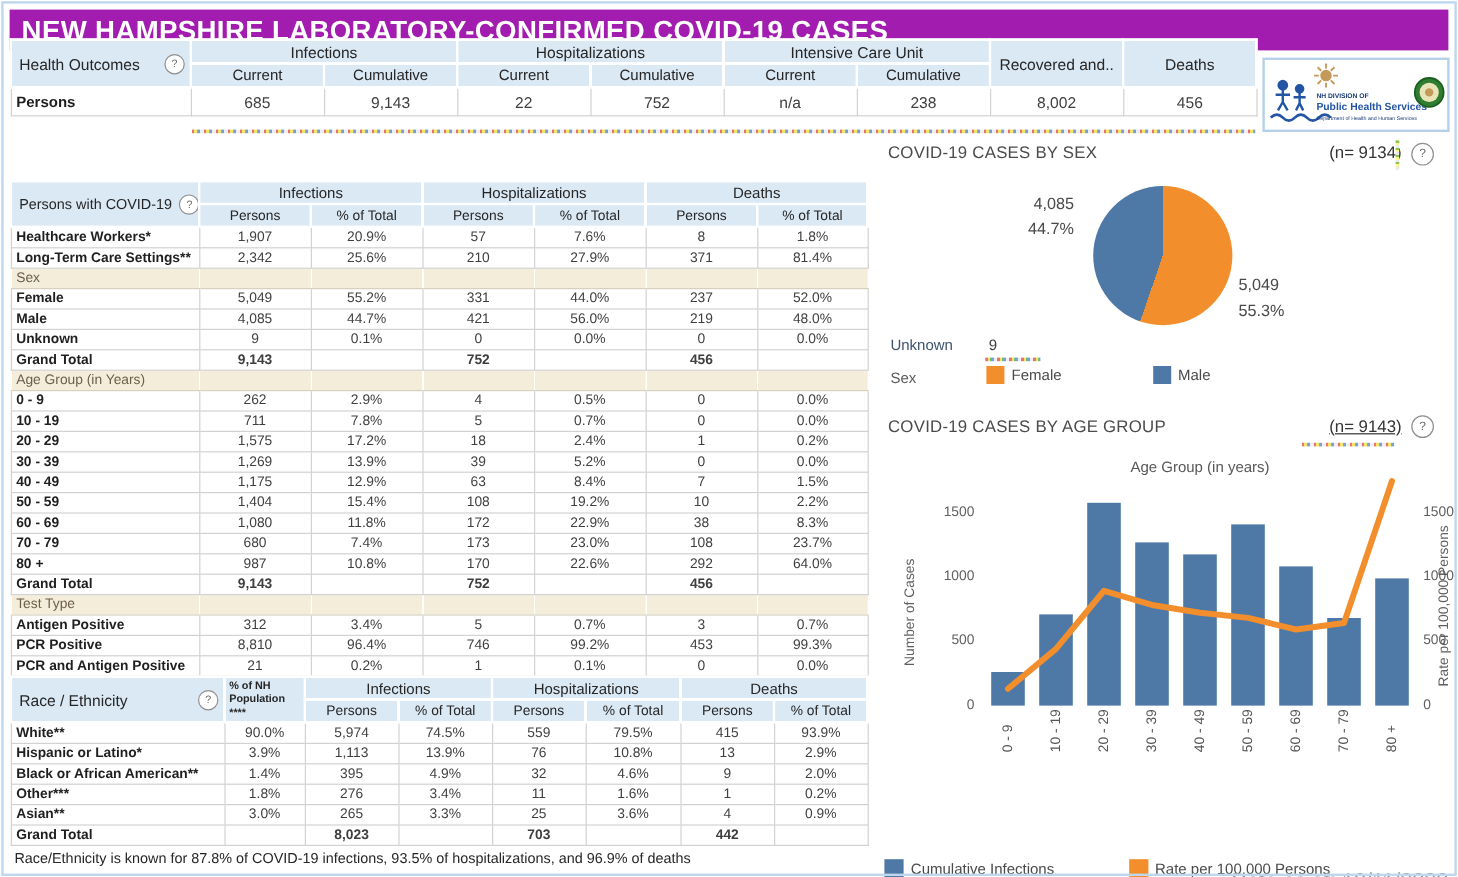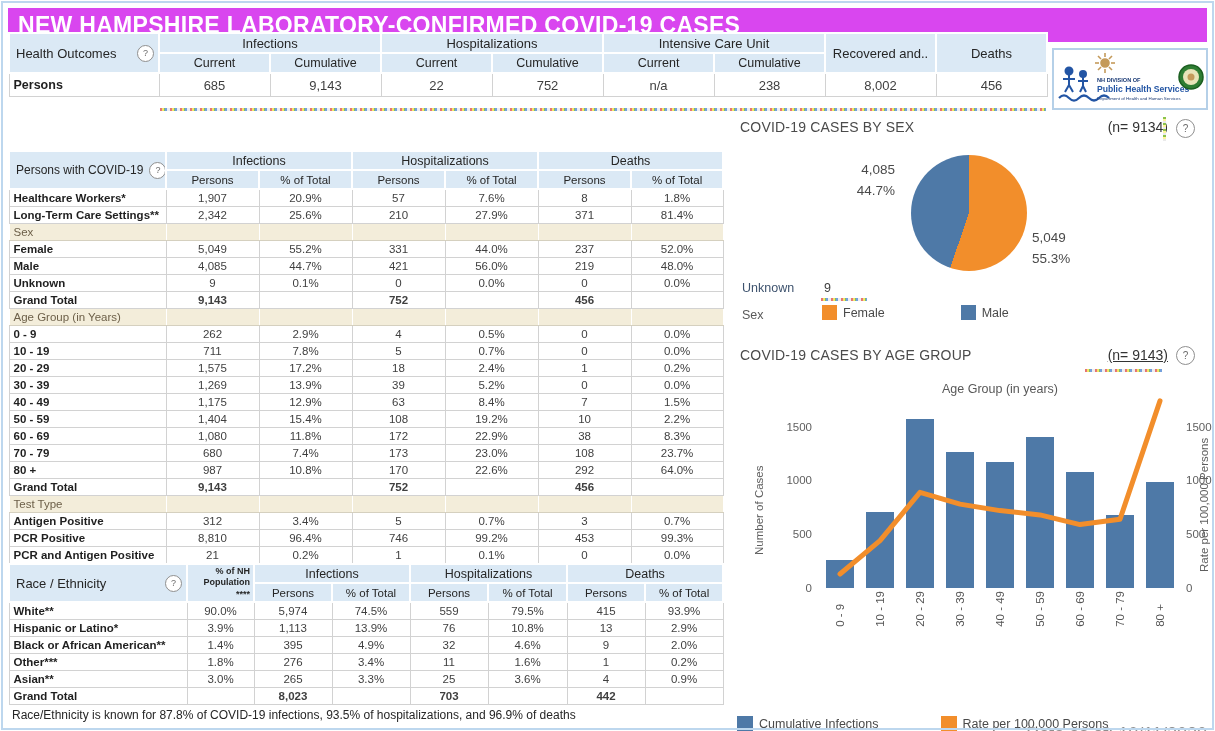--- a/index.html
+++ b/index.html
@@ -1,21 +1,21 @@
 <!DOCTYPE html>
 <html><head>
 <meta charset="utf-8">
 <style>
   html,body{margin:0;padding:0;}
   body{width:1215px;height:731px;position:relative;background:#fff;overflow:hidden;
        font-family:"Liberation Sans",sans-serif;}
   .frame{position:absolute;inset:1px;border:2px solid #bdd7ee;pointer-events:none;z-index:50;}
 
   
-  #title-bar{position:absolute;left:8px;top:8px;width:1189px;height:34px;background:#d946ef;
+  #title-bar{position:absolute;left:8px;top:8px;width:1189px;height:34px;background:#a21caf;
     color:#fff;font-size:23px;font-weight:bold;line-height:34px;padding-left:10px;letter-spacing:.3px;}
 
   
   table.t{position:absolute;border-collapse:collapse;table-layout:fixed;background:#fff;
     font-size:11.5px;color:#3c3c3c;}
   .t th,.t td{overflow:hidden;white-space:nowrap;padding:0 4px;}
   .t th{background:#dbe9f5;border:2px solid #fff;font-weight:400;color:#262626;text-align:center;}
   .t td{border:1px solid #d2d2d2;}
   .t{border:1px solid #a9a9a9;}
   .ghead th{height:17px;font-size:12.5px;}
@@ -32,21 +32,21 @@
   #t-ho{left:8px;top:32px;width:1038px;font-size:13px;}
   #t-ho .ghead th{font-size:13px;height:18px;}
   #t-ho .shead th{font-size:12.5px;height:18px;}
   #t-ho td{height:22px;font-size:13px;}
   #t-ho td.lbl{font-weight:bold;font-size:12.5px;}
 
   #t-persons{left:8px;top:114px;width:714px;margin-top:36px;}
   #t-persons td{height:16px;}
   #t-race{left:8px;top:563px;width:714px;}
   #t-race td{height:16px;}
-  th.popcell{font-size:9px;text-align:right;white-space:normal;line-height:1.25;font-weight:bold;padding:1px 3px;margin-top:28px;}
+  th.popcell{font-size:9px;text-align:left;white-space:normal;line-height:1.25;font-weight:bold;padding:1px 3px;margin-top:28px;}
 
   .help{display:inline-flex;width:15px;height:15px;border:1px solid #8f8f8f;border-radius:50%;
     align-items:center;justify-content:center;font-size:9px;color:#6b6b6b;background:#fff;
     margin-left:6px;flex:none;}
   .help-abs{position:absolute;width:17px;height:17px;font-size:10px;margin:0;}
 
   
   .noise-h{position:absolute;background:repeating-linear-gradient(90deg,#e05c5c 0 2px,#f5e04a 2px 4px,
     #62b35a 4px 5px,#5b8fd6 5px 7px,#ececec 7px 10px);opacity:.85;}
   .noise-v{position:absolute;background:repeating-linear-gradient(180deg,#8bc34a 0 2px,#fff59d 2px 4px,

